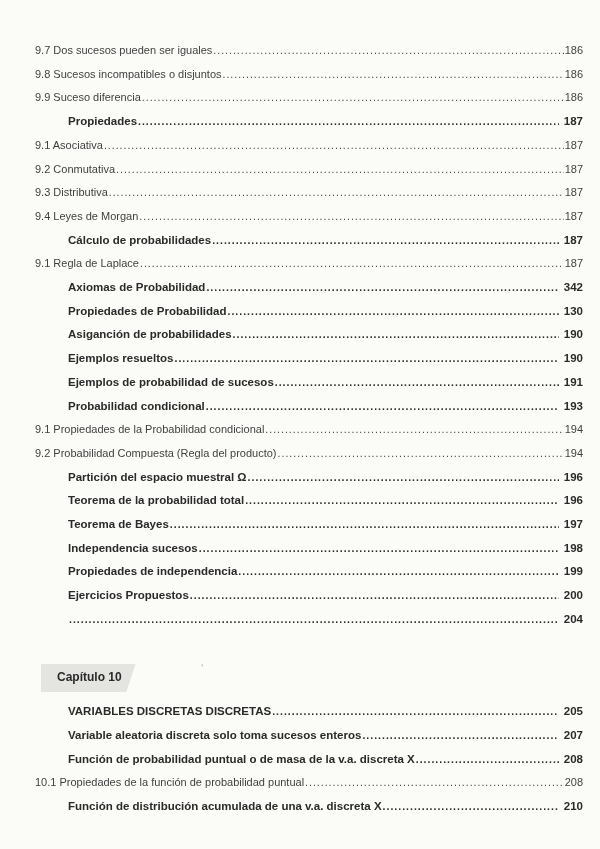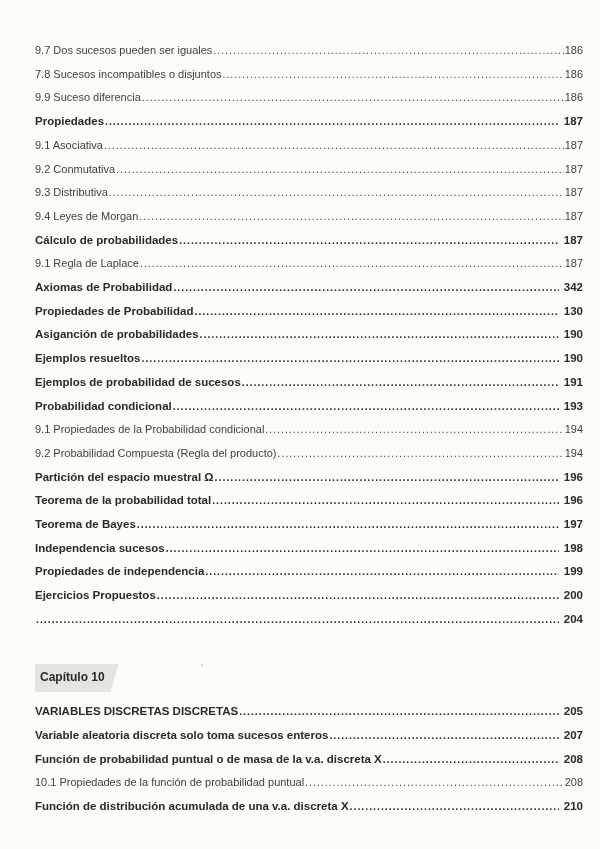--- a/index.html
+++ b/index.html
@@ -28,20 +28,21 @@
     align-items: baseline;
     line-height: 23.7px;
     font-size: 11px;
     color: var(--text);
     justify-content: space-between;
   }
   .row.section {
     font-weight: bold;
     font-size: 11.5px;
     color: var(--bold-text);
+    margin-left: 33px;
   }
   .label { white-space: nowrap; }
   .dots {
     flex: 1 1 auto;
     overflow: hidden;
     white-space: nowrap;
     margin: 0 1px;
     font-size: 10.5px;
     letter-spacing: 1px;
   }
@@ -53,22 +54,23 @@
   .row.chapter {
     margin-top: 32px;
     margin-bottom: 8px;
     font-weight: bold;
     font-size: 12px;
     color: var(--bold-text);
   }
   .row.chapter .label {
     display: inline-block;
     background: var(--highlight);
-    padding: 2px 14px 3px 5px;
+    padding: 2px 14px 3px 16px;
     clip-path: polygon(0 0, 100% 0, 90% 100%, 0 100%);
+    margin-left: 6px;
   }
   .speck {
     position: absolute;
     left: 200px; top: 663px;
     color: #8a8a86;
     font-size: 10px;
     transform: rotate(12deg);
     user-select: none;
   }
 </style>
@@ -76,21 +78,21 @@
 <body>
 
 <main class="page">
   <div class="toc-list">
       <div class="row subsection">
     <span class="label">9.7 Dos sucesos pueden ser iguales</span>
     <span class="dots"></span>
     <span class="page-num">186</span>
   </div>
       <div class="row subsection">
-    <span class="label">7.8 Sucesos incompatibles o disjuntos</span>
+    <span class="label">9.8 Sucesos incompatibles o disjuntos</span>
     <span class="dots"></span>
     <span class="page-num">186</span>
   </div>
       <div class="row subsection">
     <span class="label">9.9 Suceso diferencia</span>
     <span class="dots"></span>
     <span class="page-num">186</span>
   </div>
       <div class="row section">
     <span class="label">Propiedades</span>

